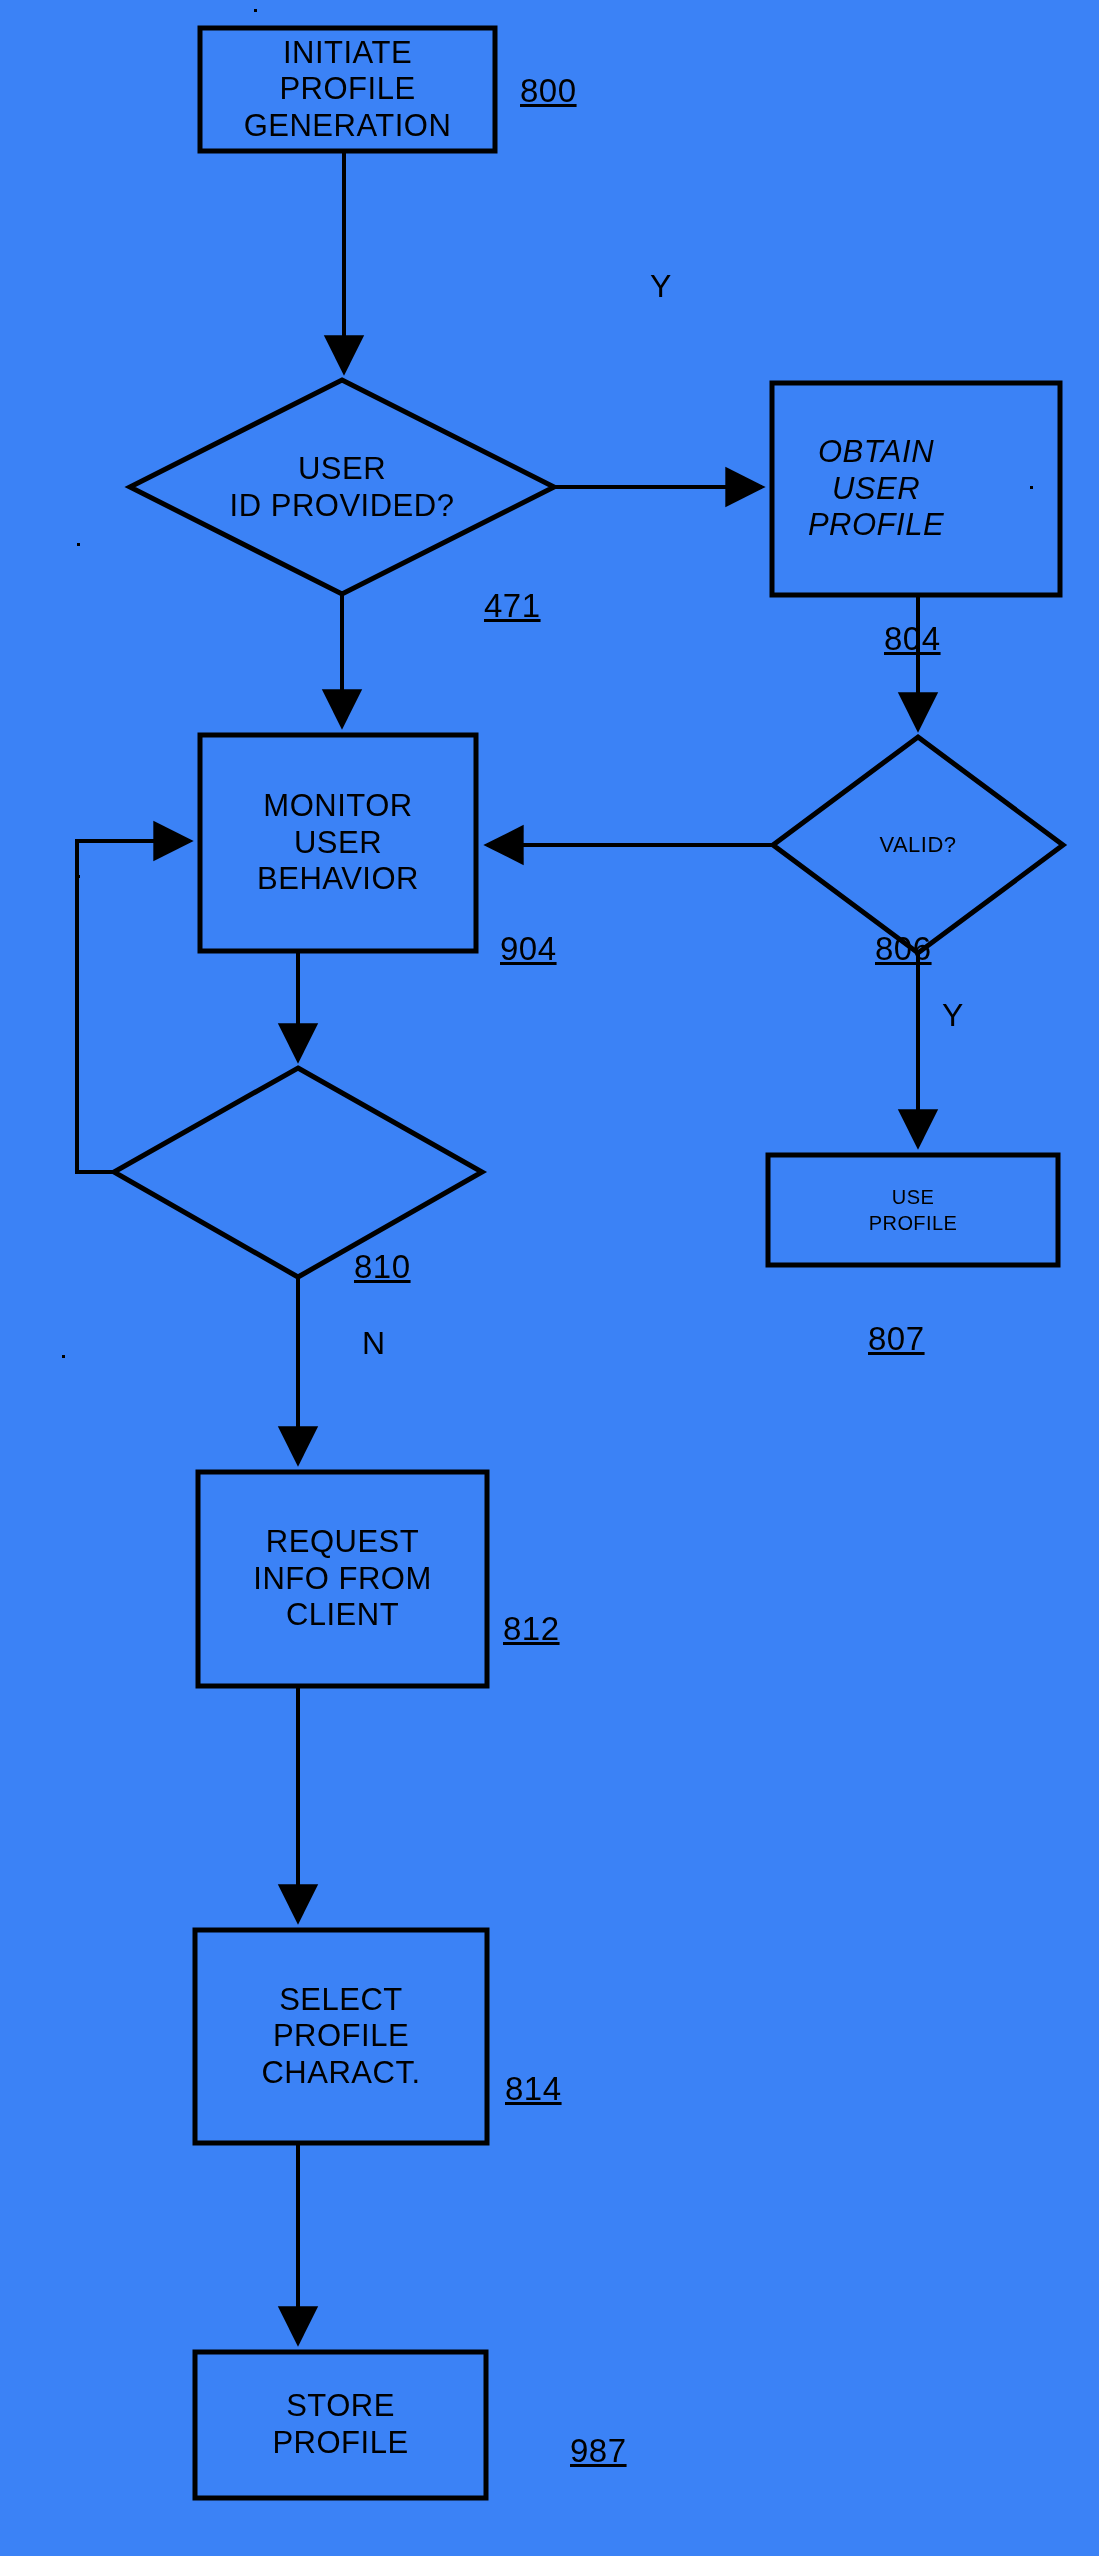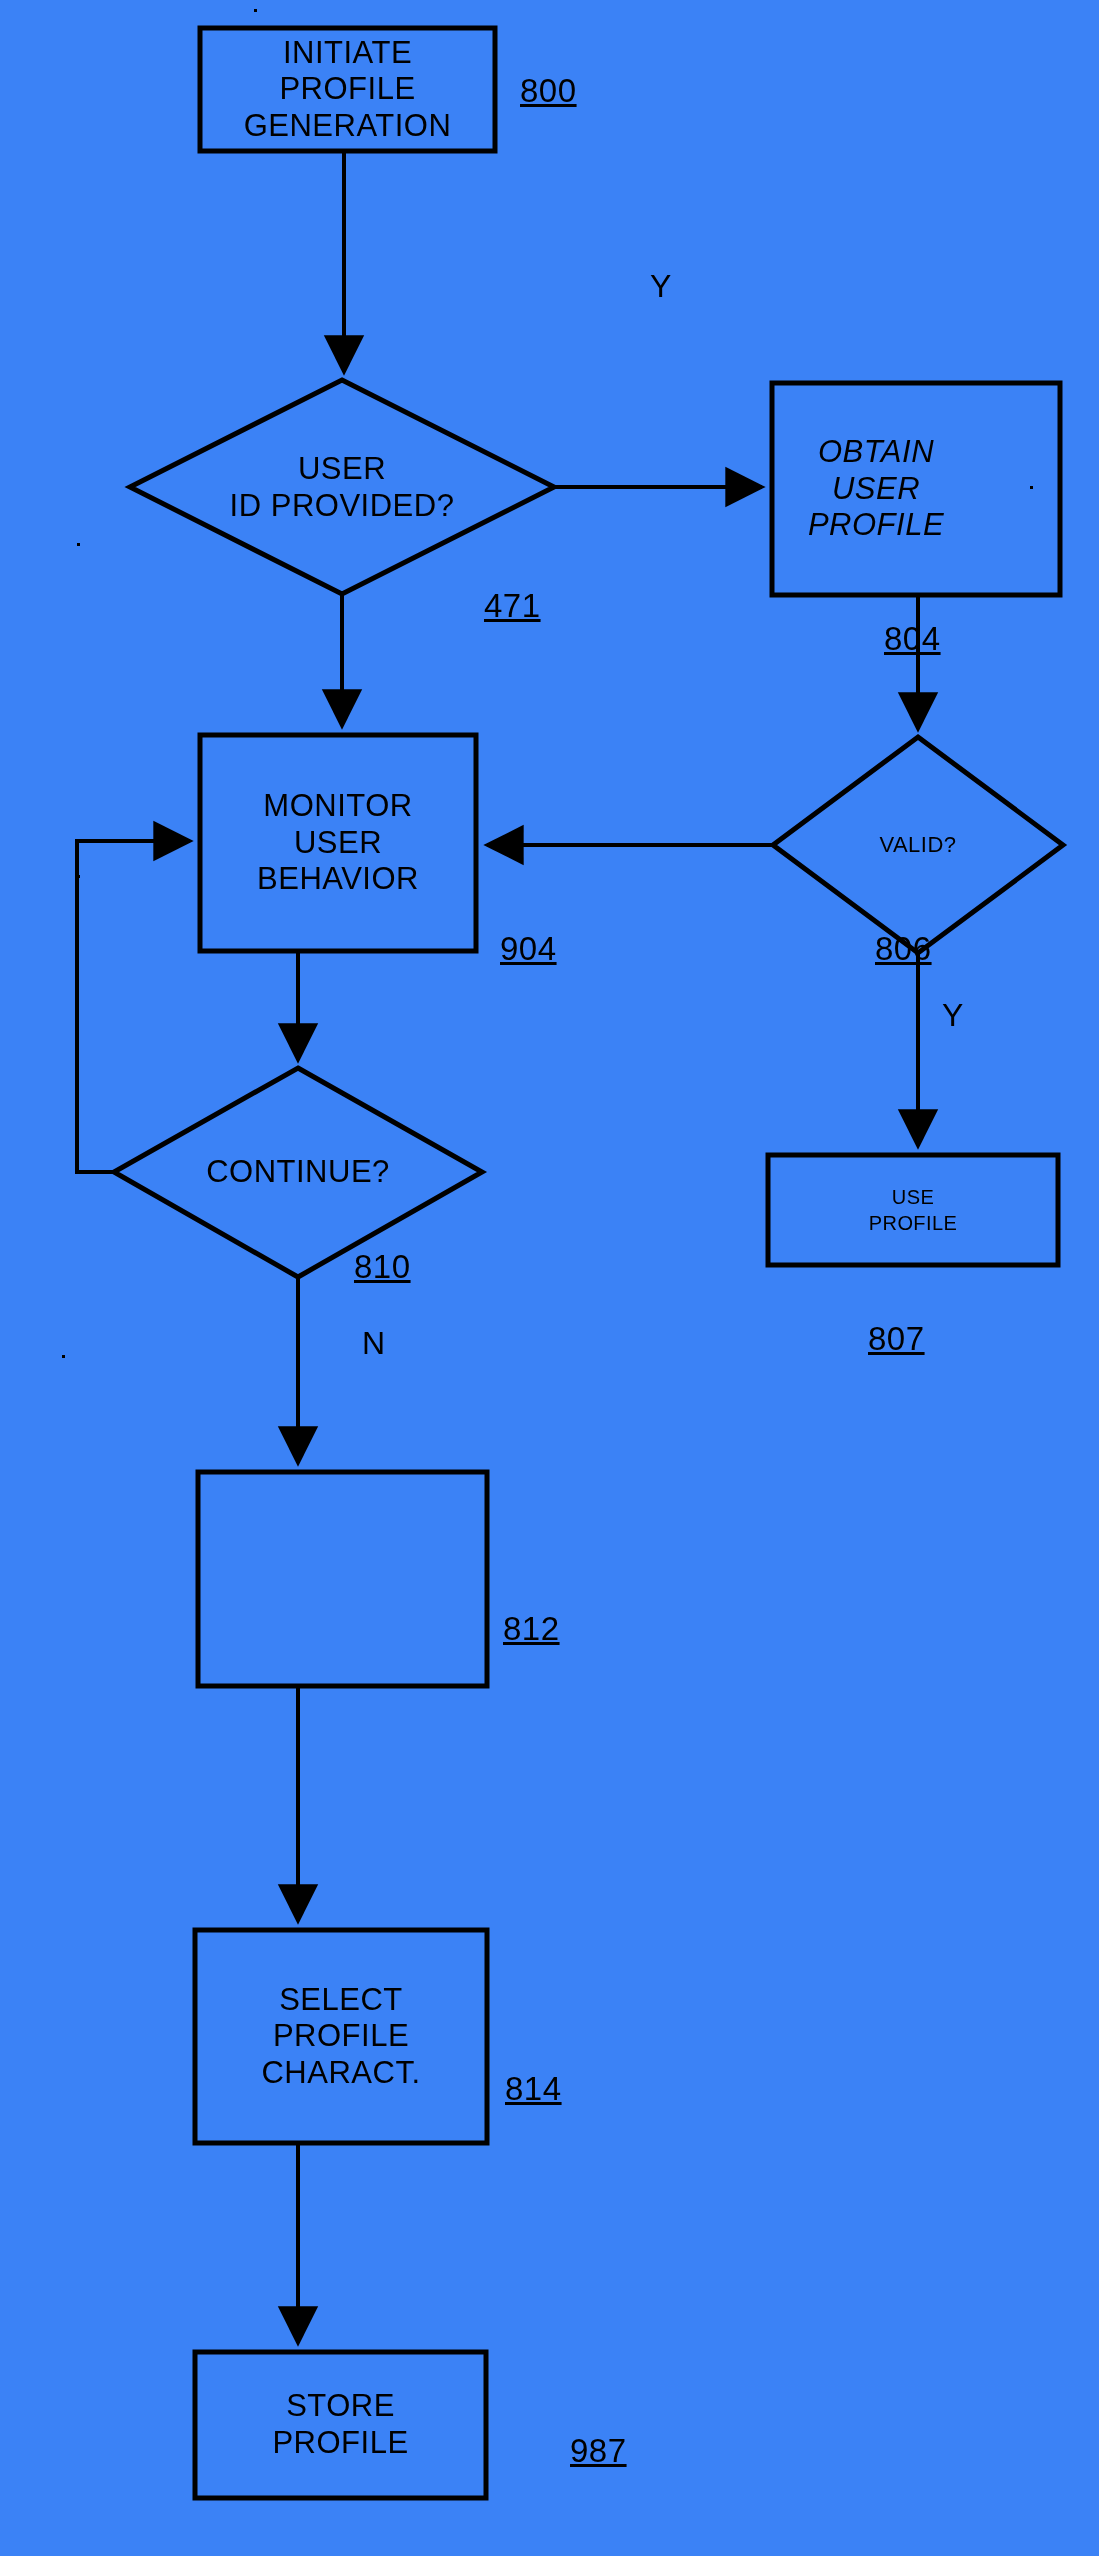--- a/index.html
+++ b/index.html
@@ -163,24 +163,26 @@
     <span class="line">USE</span>
     <span class="line">PROFILE</span>
   </div>
 
   <div class="node-label proc-text" style="left:200px; top:735px; width:276px; height:216px;">
     <span class="line">MONITOR</span>
     <span class="line">USER</span>
     <span class="line">BEHAVIOR</span>
   </div>
 
-  <div class="node-label dec-text" style="left:130px; top:1147px; width:336px; height:50px;">
-    <span class="line">CONTINUE?</span>
-  </div>
-
+
+  <div class="node-label proc-text" style="left:198px; top:1472px; width:289px; height:214px;">
+    <span class="line">REQUEST</span>
+    <span class="line">INFO FROM</span>
+    <span class="line">CLIENT</span>
+  </div>
 
   <div class="node-label proc-text" style="left:195px; top:1930px; width:292px; height:213px;">
     <span class="line">SELECT</span>
     <span class="line">PROFILE</span>
     <span class="line">CHARACT.</span>
   </div>
 
   <div class="node-label proc-text" style="left:195px; top:2352px; width:291px; height:146px;">
     <span class="line">STORE</span>
     <span class="line">PROFILE</span>

